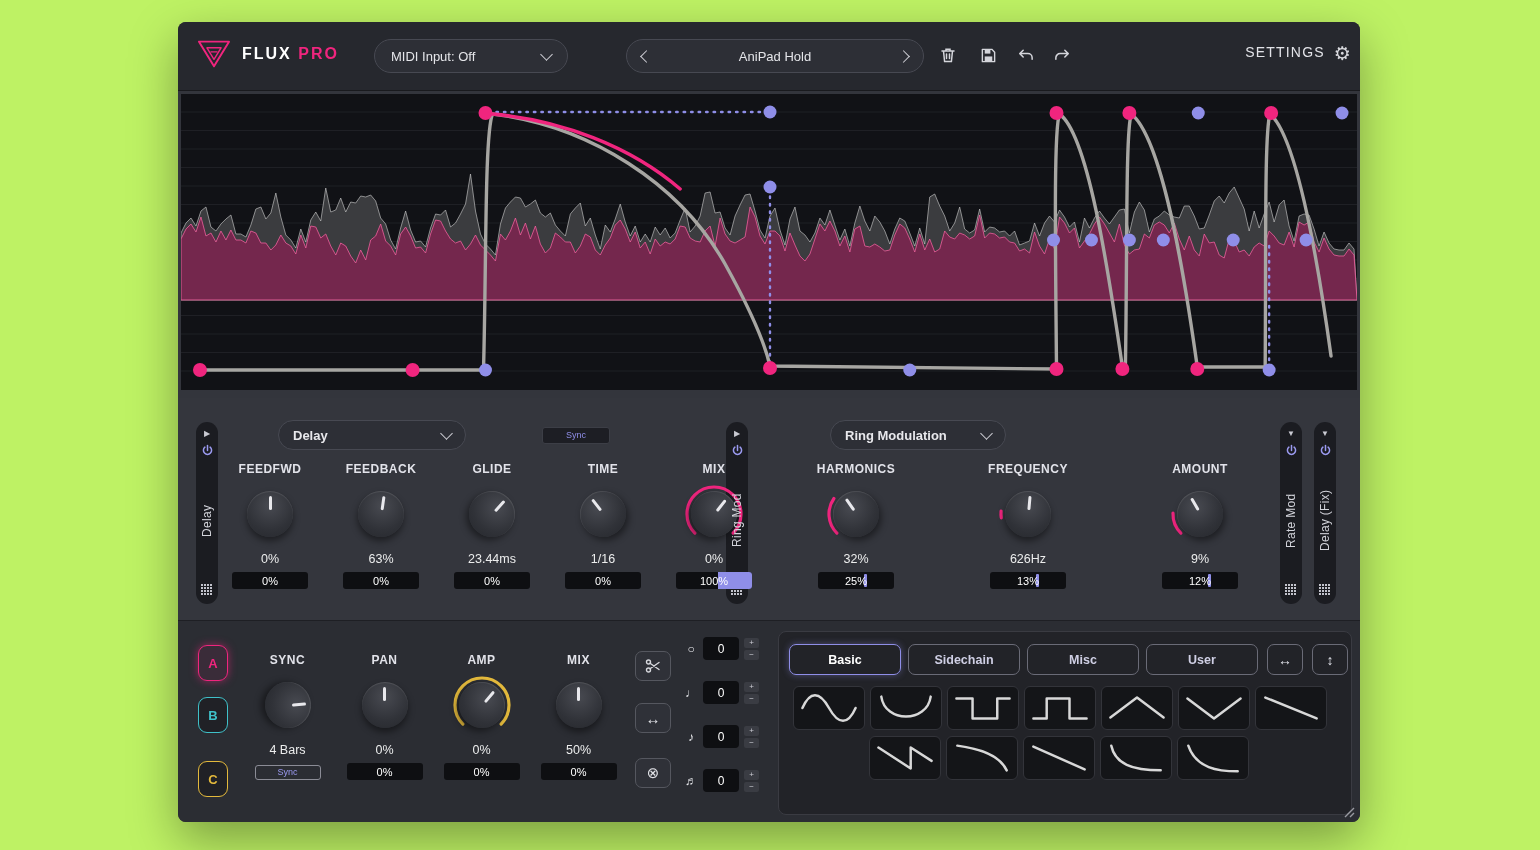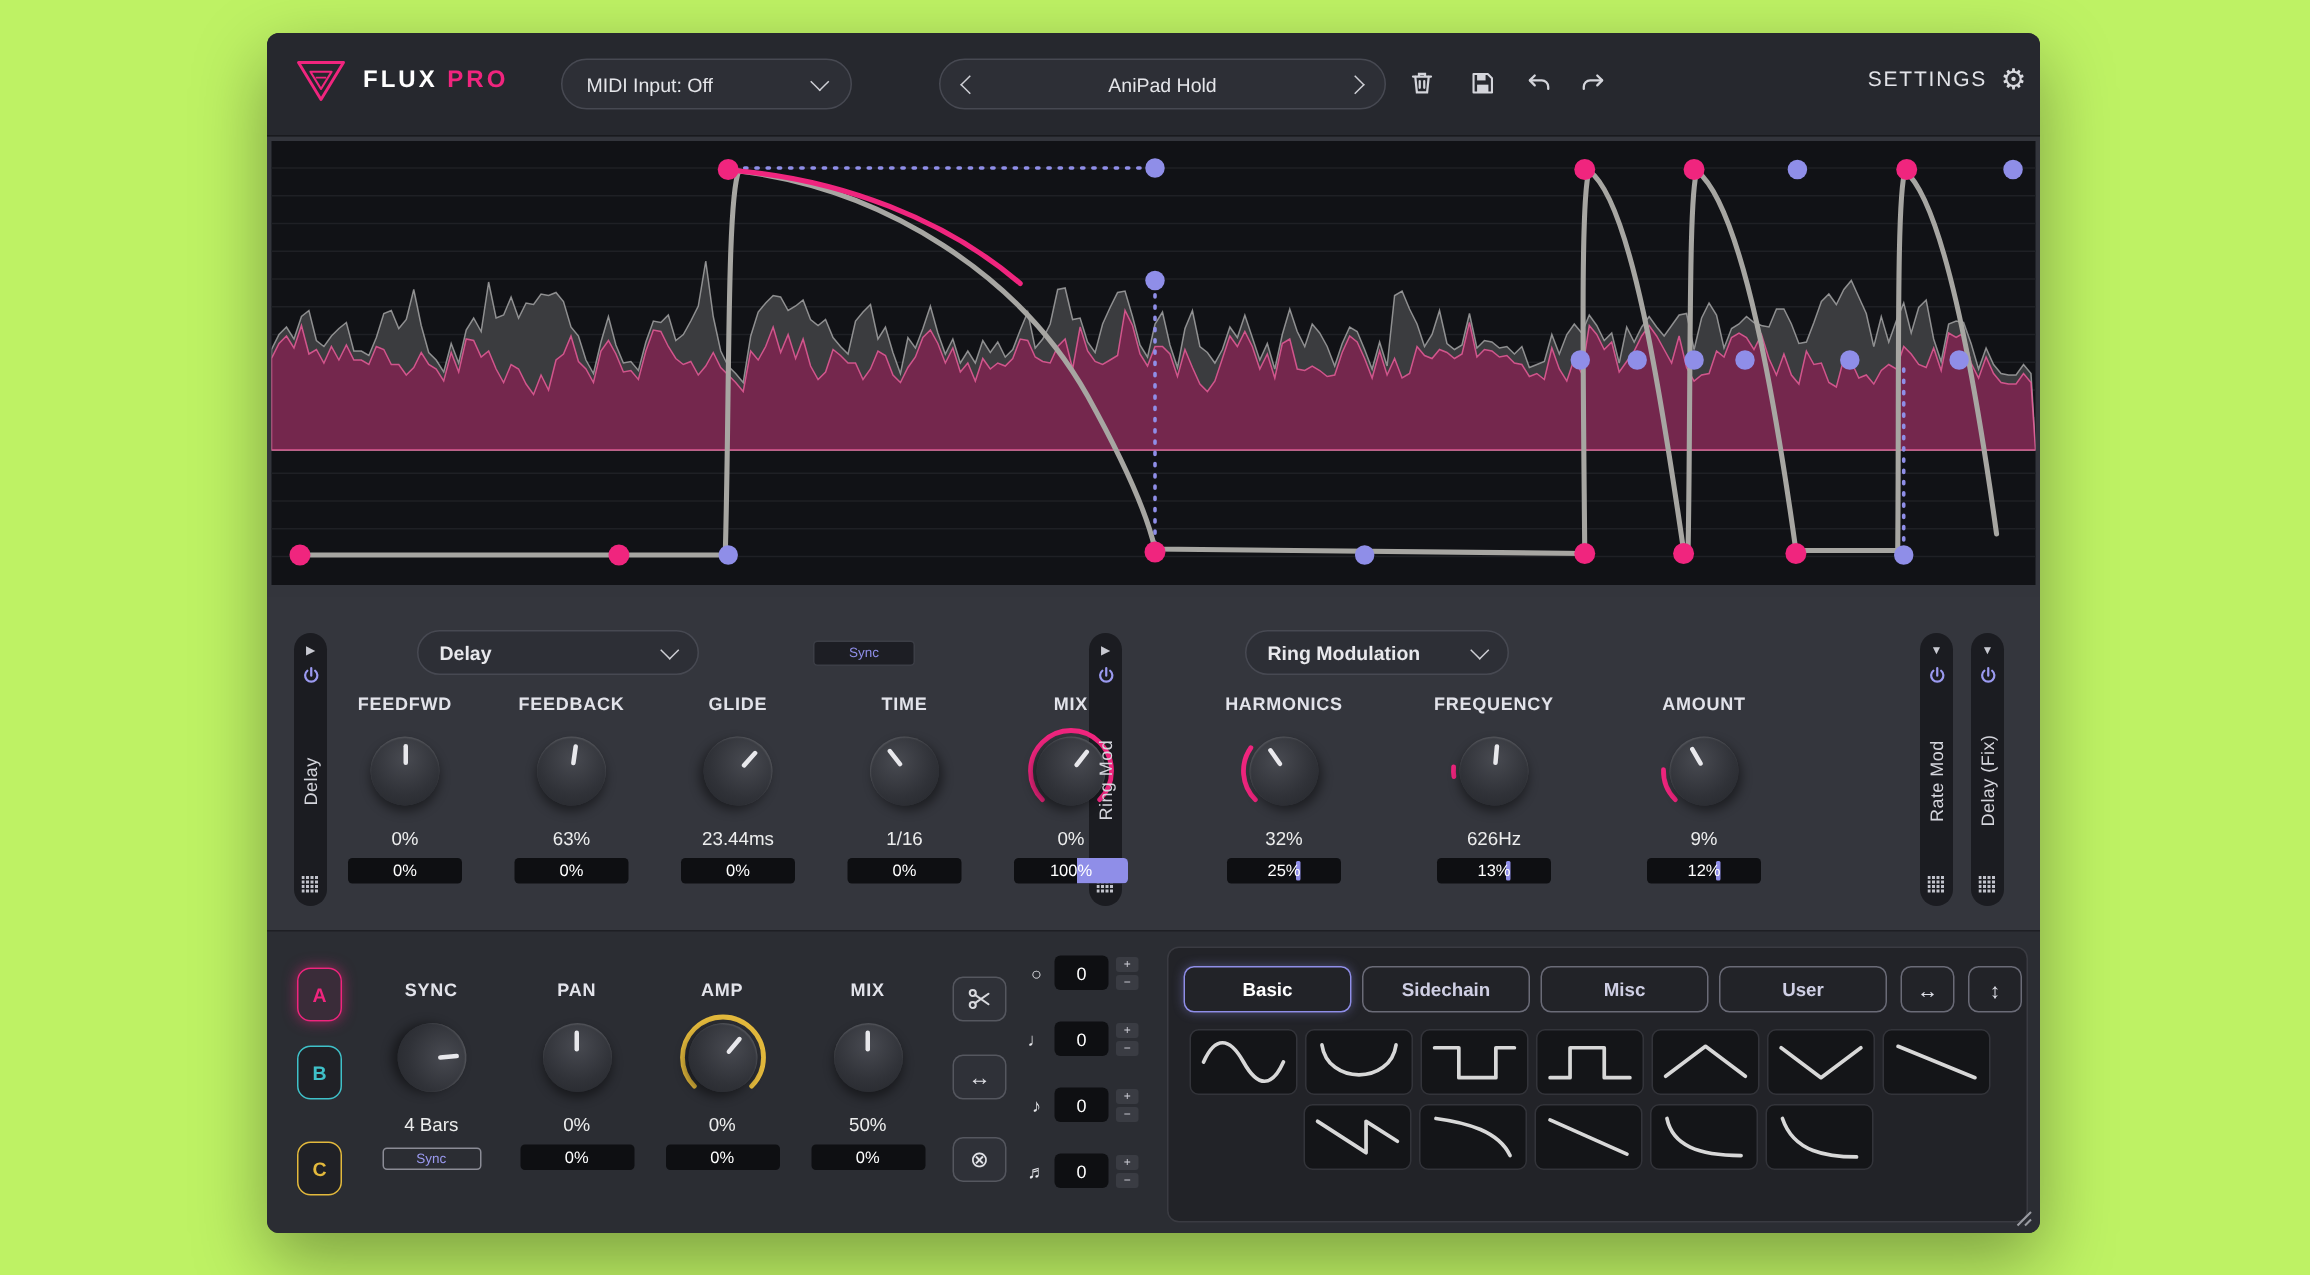--- a/index.html
+++ b/index.html
@@ -54,21 +54,21 @@
   .right .fx-head{padding-left:74px;}
   .fxdrop{width:188px;height:30px;background:#2d2f36;border:1px solid #474952;border-radius:15px;
           display:flex;align-items:center;justify-content:space-between;padding:0 14px;box-sizing:border-box;
           color:#e8e8ec;font-size:13px;font-weight:bold;cursor:pointer;}
   .right .fxdrop{width:176px;}
   .fxsync{margin-left:76px;width:68px;height:17px;background:#1d1e24;border:1px solid #3c3e46;border-radius:3px;
           color:#8f8ee8;font-size:9px;line-height:1;padding:0;}
   .knobrow{display:flex;}
   .left .knobrow{padding-left:6px;gap:35px;}
   .left .kcell{width:98px;}
-  .right .knobrow{padding-left:40px;gap:20px;text-align:right;}
+  .right .knobrow{padding-left:40px;gap:52px;text-align:right;}
   .right .kcell{width:120px;}
   .kcell{display:flex;flex-direction:column;align-items:center;}
   .klabel{font-size:12px;font-weight:bold;color:#e2e3ea;letter-spacing:.5px;margin-bottom:8px;white-space:nowrap;}
   .kwrap{position:relative;width:60px;height:60px;}
   .karc{position:absolute;inset:0;width:60px;height:60px;}
   .kcap{position:absolute;left:7px;top:7px;width:46px;height:46px;border-radius:50%;
         background:radial-gradient(circle at 50% 32%,#484a51,#303238 62%,#26282d);
         box-shadow:0 4px 7px rgba(0,0,0,.45), inset 0 1px 1px rgba(255,255,255,.12);}
   .kptr{position:absolute;left:50%;top:5px;width:3px;height:14px;margin-left:-1.5px;border-radius:2px;background:#e8e8ec;}
   .kvalue{margin-top:8px;font-size:12.5px;color:#eceded;white-space:nowrap;}

